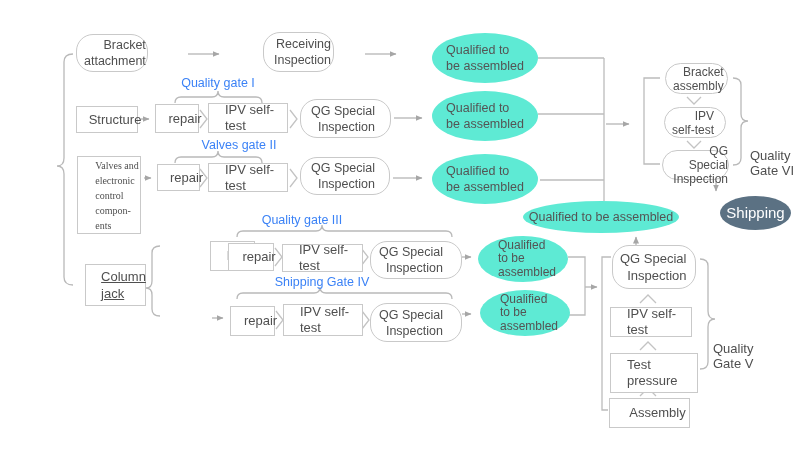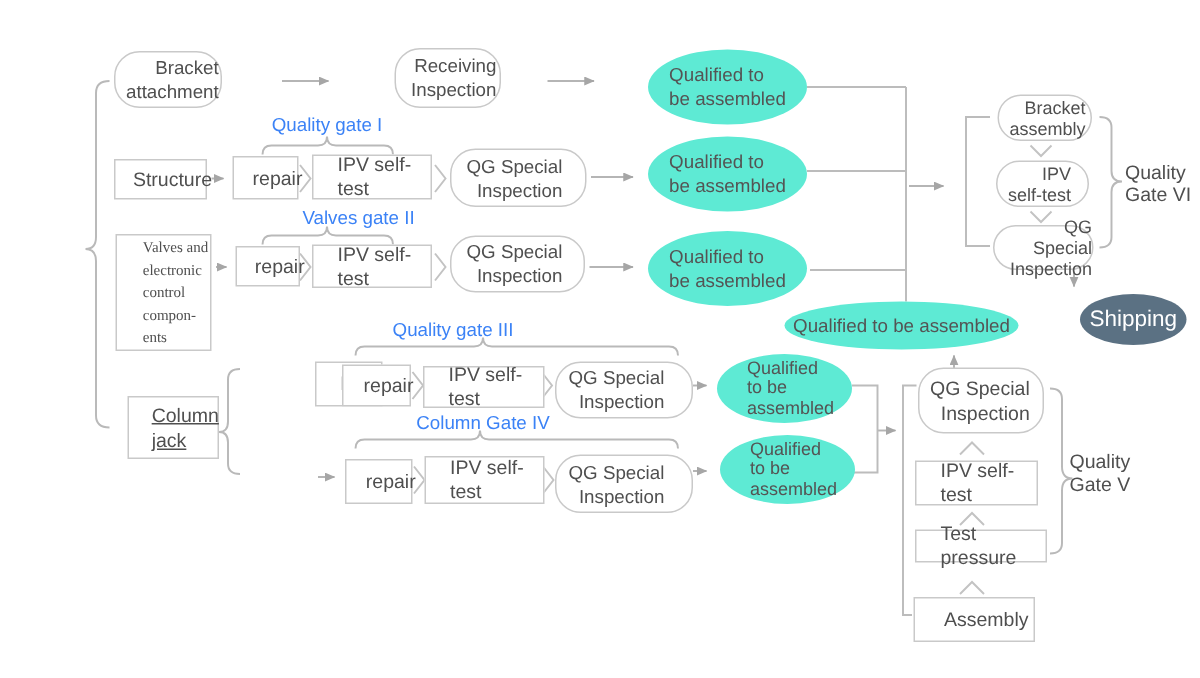--- a/index.html
+++ b/index.html
@@ -14,21 +14,21 @@
     white-space:pre-line;font-size:12.5px;line-height:16px;color:#4f4f4f;padding-left:16px;
   }
   .box.left{justify-content:flex-start;text-align:right;border-radius:17px;}
   .ellipse{
     position:absolute;border-radius:50%;background:#5eead4;color:#545454;
     display:flex;align-items:center;justify-content:center;text-align:left;
     white-space:pre-line;font-size:12.5px;line-height:16px;
   }
   .ellipse.dark{background:#5b7183;color:#ffffff;text-align:center;}
   .glabel{position:absolute;transform:translateX(-50%);font-size:12.5px;color:#3b82f6;white-space:pre-line;}
-  .glabel2{position:absolute;font-size:13px;color:#4f4f4f;white-space:pre-line;line-height:15px;}
+  .glabel2{position:absolute;font-size:13px;color:#4f4f4f;white-space:pre-line;line-height:15px;margin-top:41px;}
 </style>
 </head>
 <body>
 
 <div class="stage">
 
   <svg class="lay" width="800" height="452" viewBox="0 0 800 452">
     <defs>
       <marker id="ah" markerWidth="8" markerHeight="7" refX="6.5" refY="3" orient="auto" markerUnits="userSpaceOnUse">
         <path d="M0,0 L7,3 L0,6 Z" fill="#a6a6a6"></path>
@@ -126,33 +126,33 @@
 
   <div class="glabel" style="left:302px;top:213px;">Quality gate III</div>
   <div class="box" style="left:228px;top:243px;width:46px;height:28px;font-size:13px;">repair</div>
   <div class="box" style="left:282px;top:244px;width:81px;height:28px;font-size:13px;">IPV self-test</div>
   <div class="box left" style="left:370px;top:241px;width:92px;height:38px;padding-left:8px;">QG Special
 Inspection</div>
   <div class="ellipse" style="left:478px;top:236px;width:90px;height:46px;font-size:12px;line-height:13.5px;justify-content:flex-start;padding-left:20px;box-sizing:border-box;">Qualified
 to be
 assembled</div>
 
-  <div class="glabel" style="left:322px;top:275px;">Column Gate IV</div>
+  <div class="glabel" style="left:322px;top:275px;">Shipping Gate IV</div>
   <div class="box" style="left:230px;top:306px;width:45px;height:30px;font-size:13px;">repair</div>
   <div class="box" style="left:283px;top:304px;width:80px;height:32px;font-size:13px;">IPV self-test</div>
   <div class="box left" style="left:370px;top:303px;width:92px;height:39px;padding-left:8px;">QG Special
 Inspection</div>
   <div class="ellipse" style="left:480px;top:290px;width:90px;height:46px;font-size:12px;line-height:13.5px;justify-content:flex-start;padding-left:20px;box-sizing:border-box;">Qualified
 to be
 assembled</div>
 
   <div class="box left" style="left:612px;top:245px;width:84px;height:44px;font-size:13px;line-height:17px;padding-left:7px;">QG Special
 Inspection</div>
   <div class="box" style="left:610px;top:307px;width:82px;height:30px;font-size:13px;">IPV self-test</div>
-  <div class="box" style="left:610px;top:353px;width:88px;height:22px;font-size:13px;">Test pressure</div>
+  <div class="box" style="left:610px;top:353px;width:88px;height:40px;font-size:13px;">Test pressure</div>
   <div class="box" style="left:609px;top:398px;width:81px;height:30px;font-size:13px;">Assembly</div>
   <div class="glabel2" style="left:713px;top:300px;">Quality
 Gate V</div>
 
   <div class="ellipse" style="left:523px;top:201px;width:156px;height:32px;font-size:12.5px;text-align:center;">Qualified to be assembled</div>
   <div class="ellipse dark" style="left:720px;top:196px;width:71px;height:34px;font-size:15px;">Shipping</div>
 
   <div class="box left" style="left:665px;top:63px;width:63px;height:31px;font-size:12px;line-height:14px;padding-left:7px;">Bracket
 assembly</div>
   <div class="box left" style="left:664px;top:107px;width:62px;height:31px;font-size:12px;line-height:14px;padding-left:7px;">IPV

